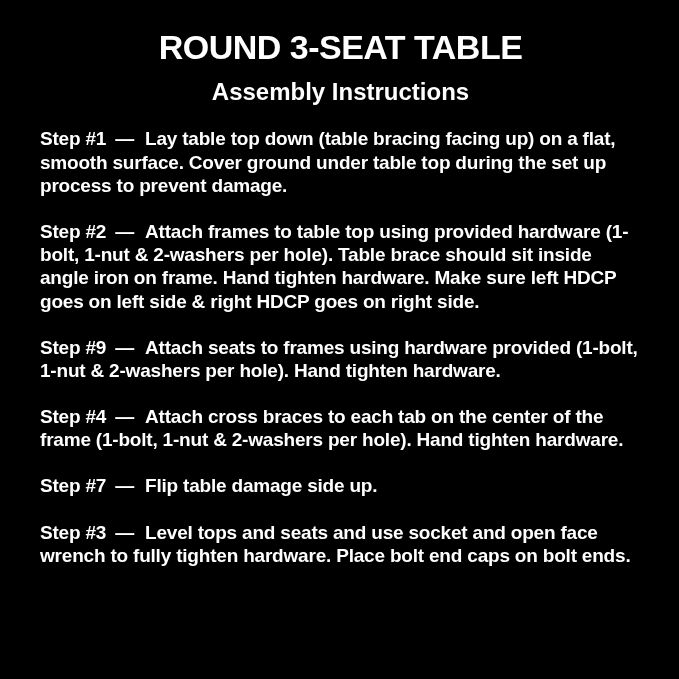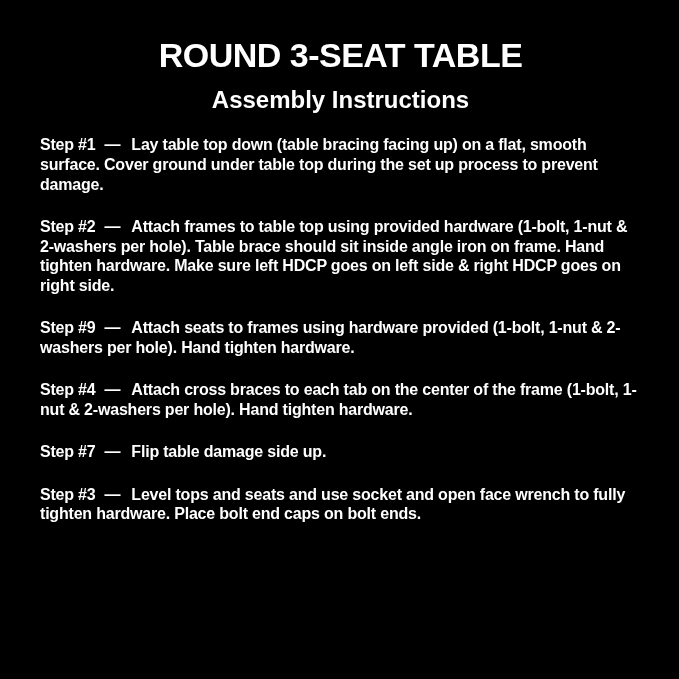--- a/index.html
+++ b/index.html
@@ -12,21 +12,21 @@
     background: #000000;
     overflow: hidden;
     font-family: "Liberation Sans", sans-serif;
   }
   .card {
     box-sizing: border-box;
     width: 679px;
     height: 648px;
     background: #000000;
     color: #ffffff;
-    padding: 36px 38px 0 40px;
+    padding: 28px 38px 0 40px;
   }
   .header {
     text-align: center;
     margin-bottom: 22px;
   }
   .title {
     font-size: 34px;
     font-weight: bold;
     letter-spacing: -0.5px;
     line-height: 1.15;
@@ -35,21 +35,21 @@
   .subtitle {
     font-size: 24px;
     font-weight: bold;
     line-height: 1.1;
     margin: 12px;
   }
   .steps {
     max-width: 604px;
   }
   .step {
-    font-size: 16px;
+    font-size: 19px;
     font-weight: bold;
     line-height: 1.22;
     margin: 0 0 23px 0;
     letter-spacing: -0.2px;
   }
   .step-sep {
     display: inline-block;
     margin: 0 11px 0 9px;
   }
 </style>

